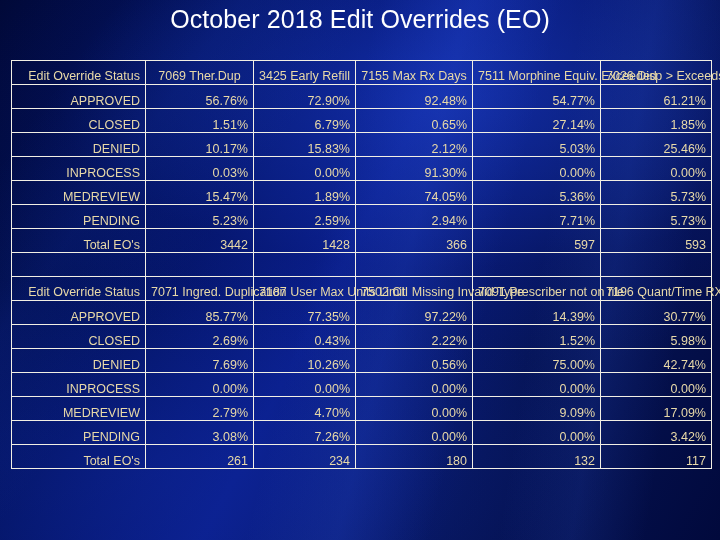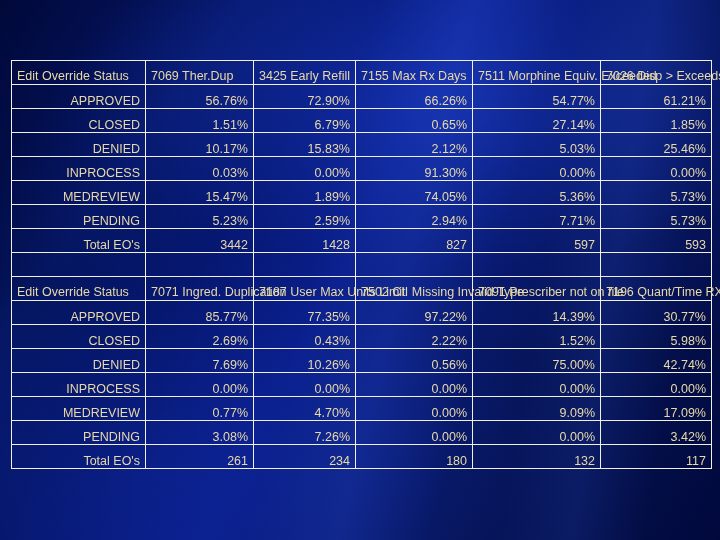--- a/index.html
+++ b/index.html
@@ -66,28 +66,28 @@
     padding: 0 5px;
     vertical-align: bottom;
     background: transparent;
     height: 24px;
     box-sizing: border-box;
     overflow: visible;
     white-space: nowrap;
   }
   tr.hdr td {
     height: 52px;
-    text-align: left;
+    text-align: center;
     vertical-align: bottom;
     padding-bottom: 2px;
     line-height: 15px;
     white-space: normal;
   }
   tr.hdr td.lbl {
-    text-align: left;
+    text-align: right;
     white-space: nowrap;
   }
   td.lbl {
     text-align: right;
   }
   td.num {
     text-align: right;
     padding-right: 12px;
   }
   tr.spacer td {
@@ -98,20 +98,21 @@
   tr.hdr td.last {
     padding-left: 0;
     padding-right: 0;
   }
 </style>
 </head>
 <body>
 
 <div id="slide">
 
+  <div id="title">October 2018 Edit Overrides (EO)</div>
 
   <table id="grid">
     <colgroup>
       <col style="width:134px">
       <col style="width:108px">
       <col style="width:102px">
       <col style="width:117px">
       <col style="width:128px">
       <col style="width:111px">
     </colgroup>
@@ -123,21 +124,21 @@
         <td>3425 Early Refill</td>
         <td>7155 Max Rx Days</td>
         <td>7511 Morphine Equiv. Exceeded</td>
         <td class="last">7026 Disp &gt; Exceeds Max</td>
       </tr>
 
       <tr>
         <td class="lbl">APPROVED</td>
         <td class="num">56.76%</td>
         <td class="num">72.90%</td>
-        <td class="num">66.26%</td>
+        <td class="num">92.48%</td>
         <td class="num">54.77%</td>
         <td class="num">61.21%</td>
       </tr>
       <tr>
         <td class="lbl">CLOSED</td>
         <td class="num">1.51%</td>
         <td class="num">6.79%</td>
         <td class="num">0.65%</td>
         <td class="num">27.14%</td>
         <td class="num">1.85%</td>
@@ -171,21 +172,21 @@
         <td class="num">5.23%</td>
         <td class="num">2.59%</td>
         <td class="num">2.94%</td>
         <td class="num">7.71%</td>
         <td class="num">5.73%</td>
       </tr>
       <tr>
         <td class="lbl">Total EO's</td>
         <td class="num">3442</td>
         <td class="num">1428</td>
-        <td class="num">827</td>
+        <td class="num">366</td>
         <td class="num">597</td>
         <td class="num">593</td>
       </tr>
 
       <tr class="spacer">
         <td></td>
         <td></td>
         <td></td>
         <td></td>
         <td></td>
@@ -228,21 +229,21 @@
       <tr>
         <td class="lbl">INPROCESS</td>
         <td class="num">0.00%</td>
         <td class="num">0.00%</td>
         <td class="num">0.00%</td>
         <td class="num">0.00%</td>
         <td class="num">0.00%</td>
       </tr>
       <tr>
         <td class="lbl">MEDREVIEW</td>
-        <td class="num">0.77%</td>
+        <td class="num">2.79%</td>
         <td class="num">4.70%</td>
         <td class="num">0.00%</td>
         <td class="num">9.09%</td>
         <td class="num">17.09%</td>
       </tr>
       <tr>
         <td class="lbl">PENDING</td>
         <td class="num">3.08%</td>
         <td class="num">7.26%</td>
         <td class="num">0.00%</td>

